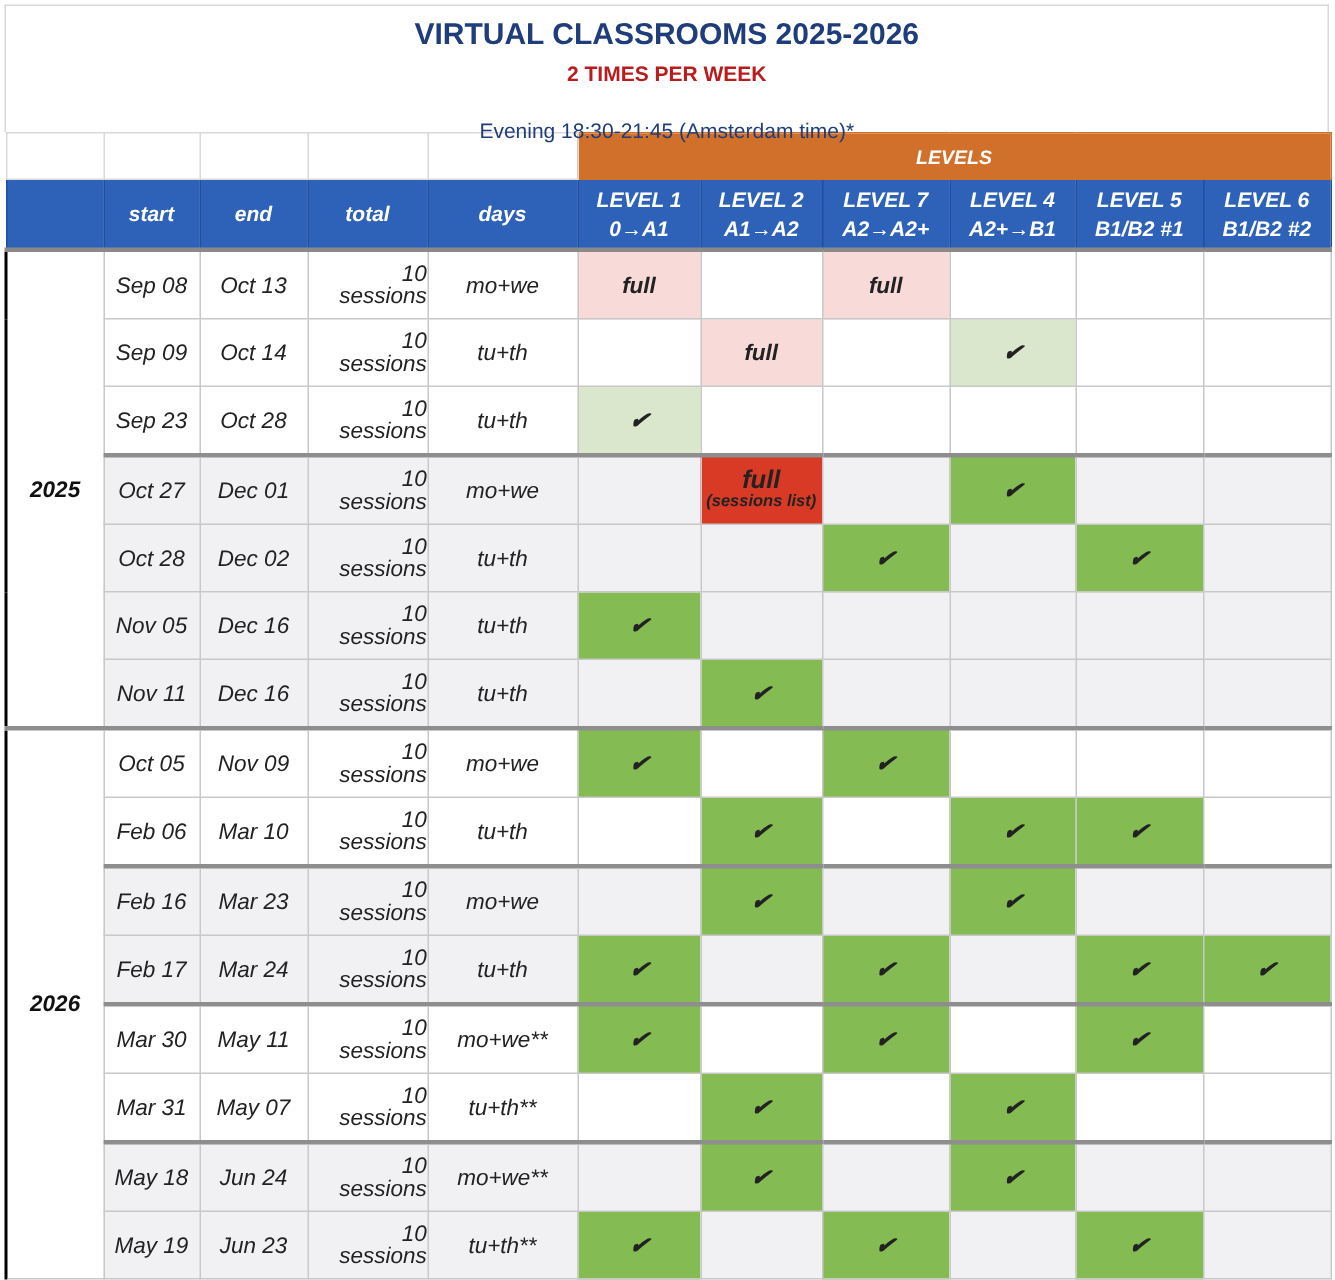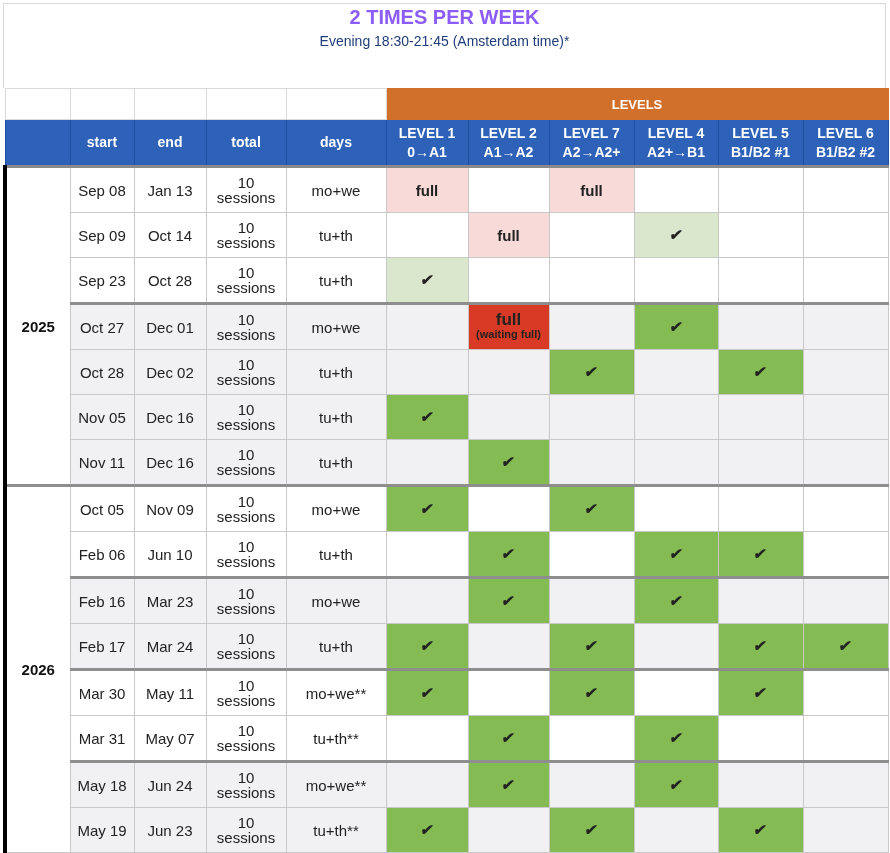--- a/index.html
+++ b/index.html
@@ -1,45 +1,46 @@
 <!DOCTYPE html>
 <html><head>
 <meta charset="utf-8">
 <style>
   html, body { margin:0; padding:0; background:#ffffff; }
   body { width:890px; height:853px; overflow:hidden; font-family:"Liberation Sans", sans-serif; }
   .wrap { position:absolute; left:3px; top:3px; width:883px; }
   .title-box { border:1px solid #d9d9d9; border-bottom:none; height:84px; text-align:center; background:#fff; }
   .t1 { color:#1f3d7a; font-weight:bold; font-size:20px; padding-top:6px; line-height:26px; }
-  .t2 { color:#8b5cf6; font-weight:bold; font-size:20px; line-height:26px; }
-  .t3 { color:#1f3d7a; font-size:14px; line-height:20px; margin-top:1px; }
-  table { border-collapse:collapse; table-layout:fixed; width:883px; }
+  .t2 { color:#b91c1c; font-weight:bold; font-size:14px; line-height:26px; }
+  .t3 { color:#1f3d7a; font-size:14px; line-height:20px; margin-top:15px; }
+  table { border-collapse:collapse; table-layout:fixed; width:883px;font-style:italic; }
   td, th { padding:0; text-align:center; vertical-align:middle; }
   .r-levels td { height:30px; border:1px solid #d9d9d9; background:#fff; }
   .r-levels td.levels { background:#d1702b; color:#fff; font-weight:bold; font-size:13px; border-color:#d1702b; }
   .r-head th { height:45px; background:#2d62b8; color:#fff; font-weight:bold; font-size:14px; border:1px solid #1f4fa0; border-bottom:3px solid #8a8a8a; line-height:19px; }
   .row td { height:44px; border:1px solid #c8c8c8; font-size:15px; color:#222; }
   .row.alt td { background:#f1f0f3; }
-  .row td.year { background:#fff !important; font-weight:bold; font-size:15px; color:#111; border-left:4px solid #000000; }
+  .row td.year { background:#fff !important; font-weight:bold; font-size:15px; color:#111; border-left:2px solid #000000; }
   .row.grp td:not(.year) { border-top:3px solid #8e8e8e;margin-top:20px; }
   .yeartop td.year { border-top:3px solid #8e8e8e; }
-  .sess { font-size:14px; line-height:15px; }
+  .sess { font-size:14px; line-height:15px;text-align:right; }
   .c-on { background:#84bb53 !important; color:#fff; font-size:22px; font-weight:bold; }
   .c-on-faded { background:#dbe7cc !important; color:#fff; font-size:22px; font-weight:bold; }
   .c-full-faded { background:#f8dbd9 !important; color:#fff; font-size:19px; font-weight:bold; }
   .c-waiting { background:#d93a25 !important; color:#fff; font-weight:bold; line-height:15px; }
   .c-waiting .w1 { font-size:17px; display:block; }
   .c-waiting .w2 { font-size:11px; display:block; }
   .check { display:inline-block; transform:skewX(-10deg); }
 </style>
 </head>
 <body>
 
 <div class="wrap">
   <div class="title-box">
+    <div class="t1">VIRTUAL CLASSROOMS 2025-2026</div>
     <div class="t2">2 TIMES PER WEEK</div>
     <div class="t3">Evening 18:30-21:45 (Amsterdam time)*</div>
   </div>
 
   <table>
     <colgroup>
       <col style="width:65px">
         <col style="width:64px">
         <col style="width:72px">
         <col style="width:80px">
@@ -71,21 +72,21 @@
       <th><span>LEVEL 7</span><br><span>A2→A2+</span></th>
       <th><span>LEVEL 4</span><br><span>A2+→B1</span></th>
       <th><span>LEVEL 5</span><br><span>B1/B2 #1</span></th>
       <th><span>LEVEL 6</span><br><span>B1/B2 #2</span></th>
     </tr>
     </tbody>
       <tbody id="rows">
         <tr class="row">
           <td class="year" rowspan="7">2025</td>
           <td>Sep 08</td>
-          <td>Jan 13</td>
+          <td>Oct 13</td>
           <td class="sess"><span>10</span><br><span>sessions</span></td>
           <td>mo+we</td>
           <td class="c-full-faded">full</td>
           <td></td>
           <td class="c-full-faded">full</td>
           <td></td>
           <td></td>
           <td></td>
         </tr>
         <tr class="row">
@@ -113,21 +114,21 @@
           <td></td>
         </tr>
         <tr class="row alt grp">
           <td>Oct 27</td>
           <td>Dec 01</td>
           <td class="sess"><span>10</span><br><span>sessions</span></td>
           <td>mo+we</td>
           <td></td>
           <td class="c-waiting">
             <span class="w1">full</span>
-            <span class="w2">(waiting full)</span>
+            <span class="w2">(sessions list)</span>
           </td>
           <td></td>
           <td class="c-on"><span class="check">✔</span></td>
           <td></td>
           <td></td>
         </tr>
         <tr class="row alt">
           <td>Oct 28</td>
           <td>Dec 02</td>
           <td class="sess"><span>10</span><br><span>sessions</span></td>
@@ -171,21 +172,21 @@
           <td>mo+we</td>
           <td class="c-on"><span class="check">✔</span></td>
           <td></td>
           <td class="c-on"><span class="check">✔</span></td>
           <td></td>
           <td></td>
           <td></td>
         </tr>
         <tr class="row">
           <td>Feb 06</td>
-          <td>Jun 10</td>
+          <td>Mar 10</td>
           <td class="sess"><span>10</span><br><span>sessions</span></td>
           <td>tu+th</td>
           <td></td>
           <td class="c-on"><span class="check">✔</span></td>
           <td></td>
           <td class="c-on"><span class="check">✔</span></td>
           <td class="c-on"><span class="check">✔</span></td>
           <td></td>
         </tr>
         <tr class="row alt grp">

